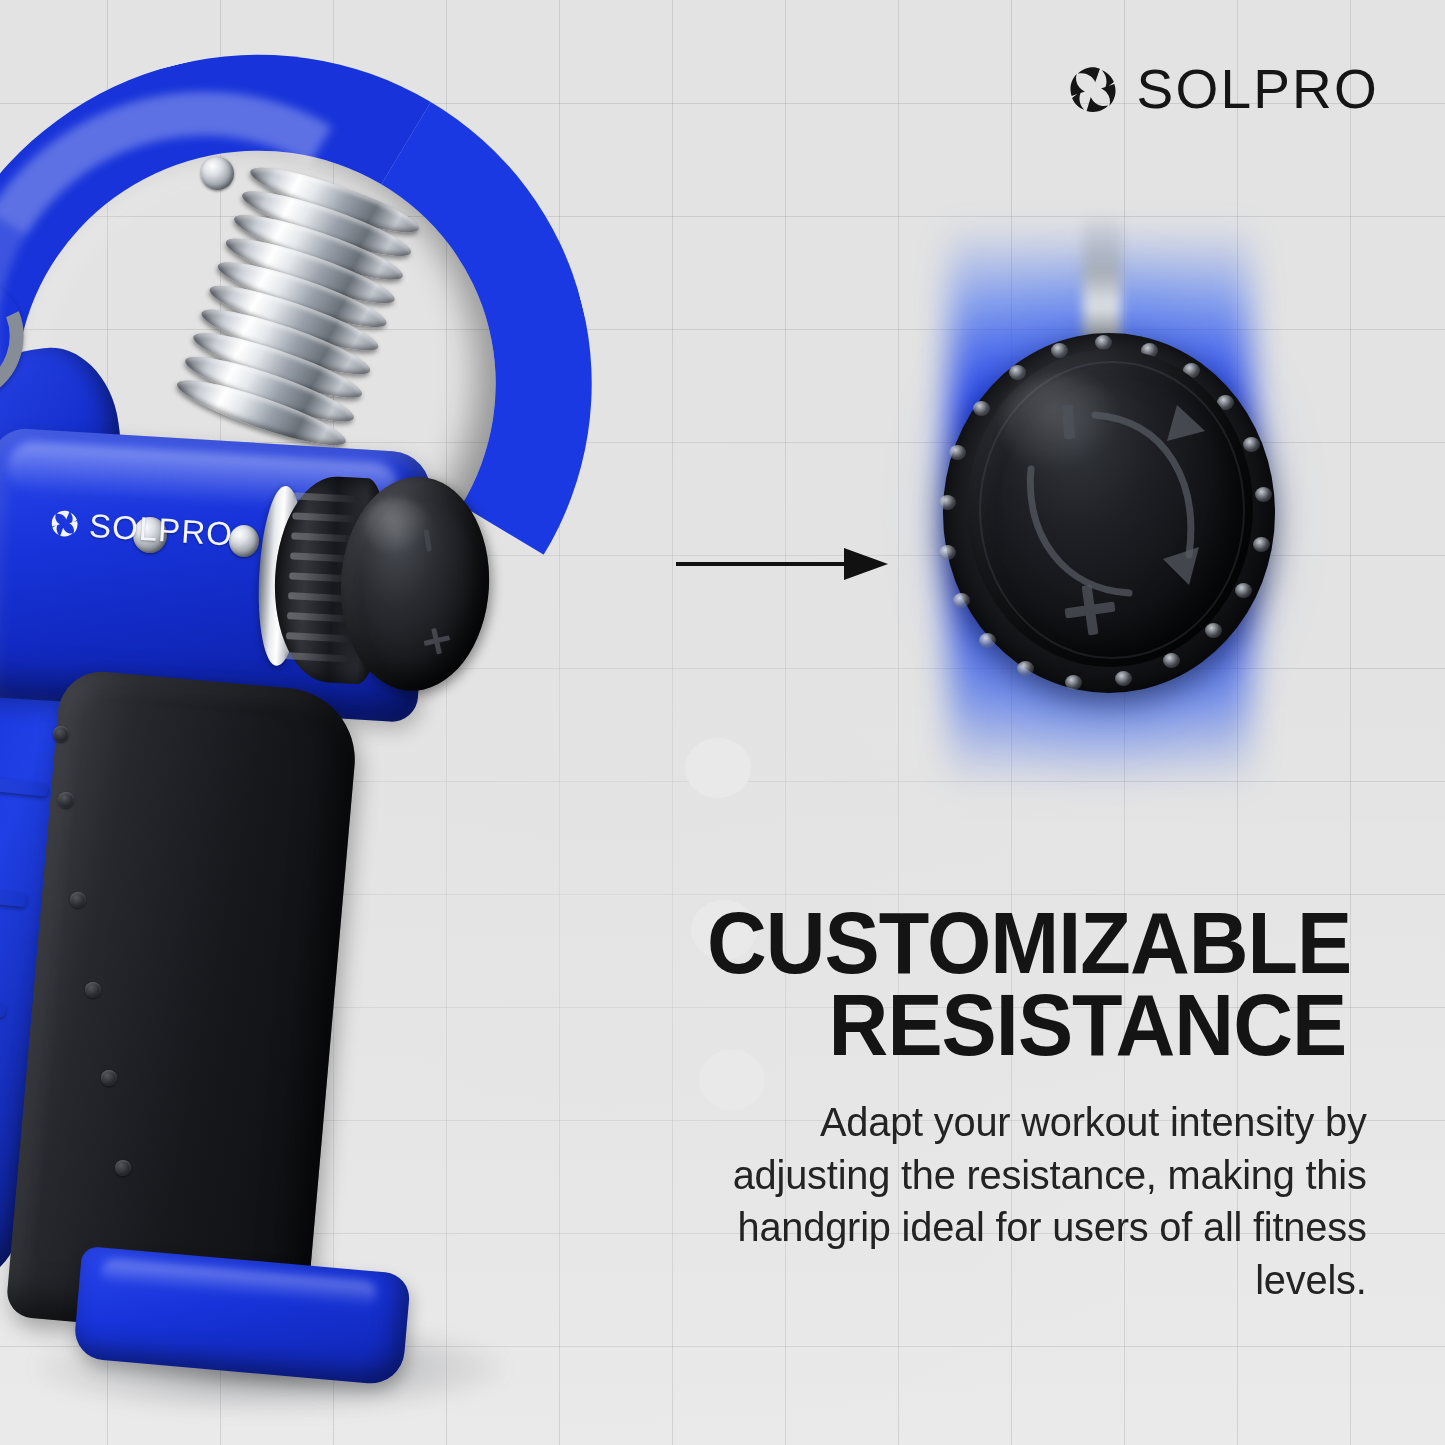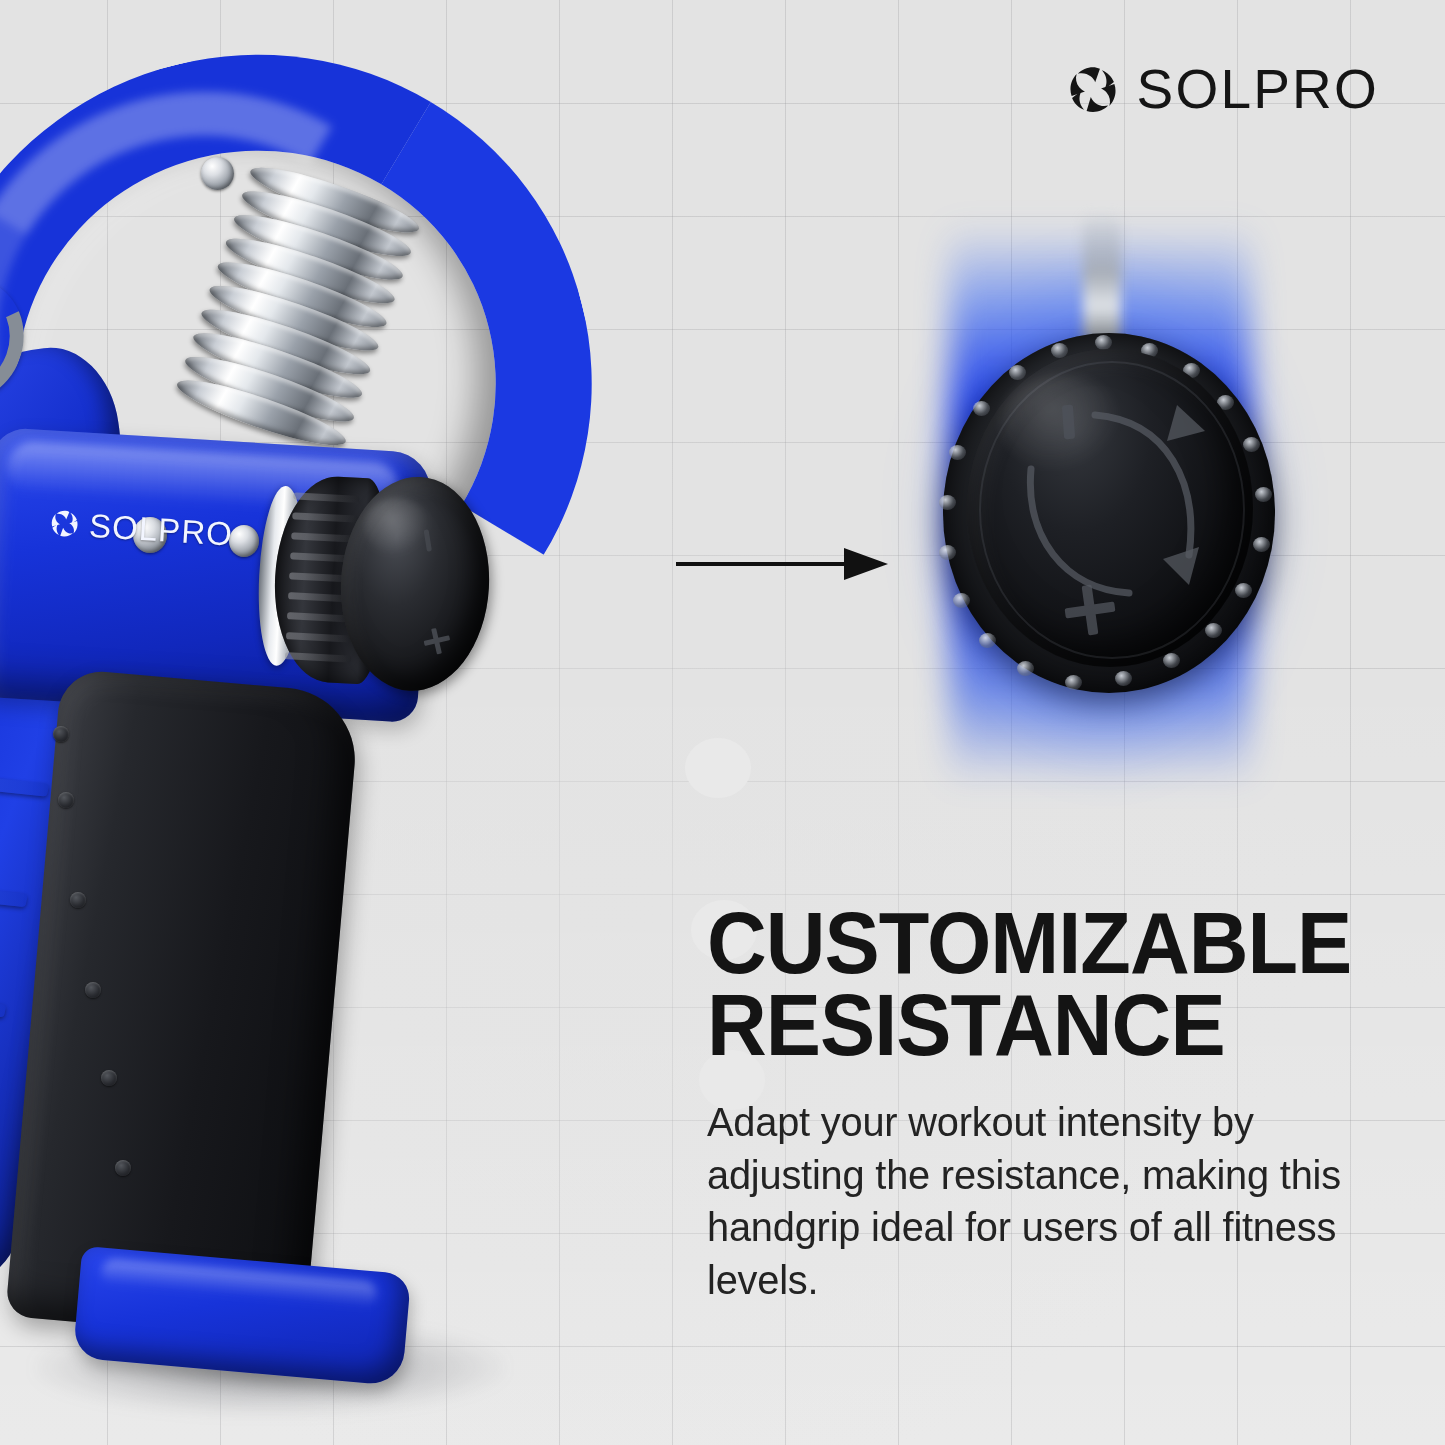--- a/index.html
+++ b/index.html
@@ -181,21 +181,21 @@
     filter:blur(6px);}
   .inset-tick{position:absolute;left:158px;top:190px;width:11px;height:34px;
     background:#4f535b;border-radius:3px;opacity:.7;transform:rotate(-4deg);}
   .inset-plus{position:absolute;left:160px;top:370px;width:50px;height:50px;opacity:.7;
     transform:rotate(-8deg);}
   .inset-plus::before,.inset-plus::after{content:"";position:absolute;background:#565a62;border-radius:2px;}
   .inset-plus::before{left:20px;top:0;width:10px;height:50px;}
   .inset-plus::after{left:0;top:20px;width:50px;height:10px;}
 
   
-  .textblock{position:absolute;left:707px;top:902px;width:680px;}
+  .textblock{position:absolute;left:707px;top:902px;width:680px;text-align:right;}
   .headline{font-size:88px;line-height:.93;font-weight:700;color:#141414;
     letter-spacing:-1px;margin:0;
     transform:scaleX(.94);transform-origin:left center;white-space:pre-line;}
   .subcopy{margin:30px 0 0 0;font-size:41px;line-height:1.29;color:#232323;
     font-weight:400;letter-spacing:-.2px;transform:scaleX(.97);transform-origin:left center;}
 </style>
 </head>
 <body>
 
 <div id="stage">

